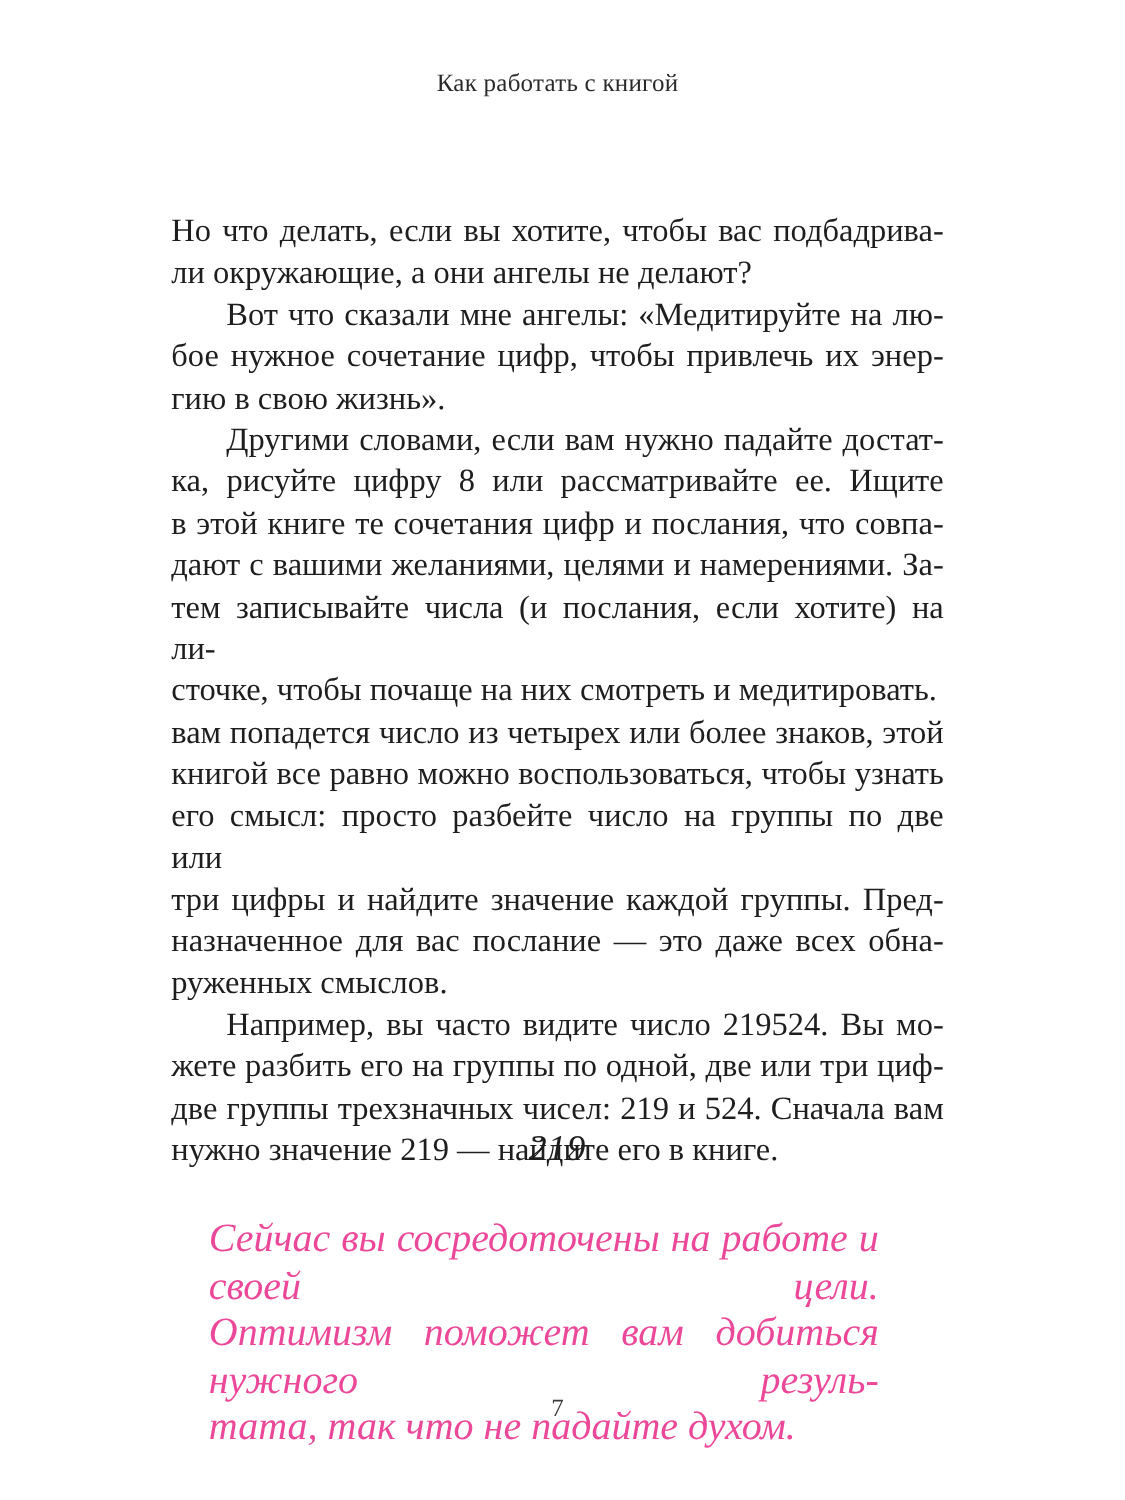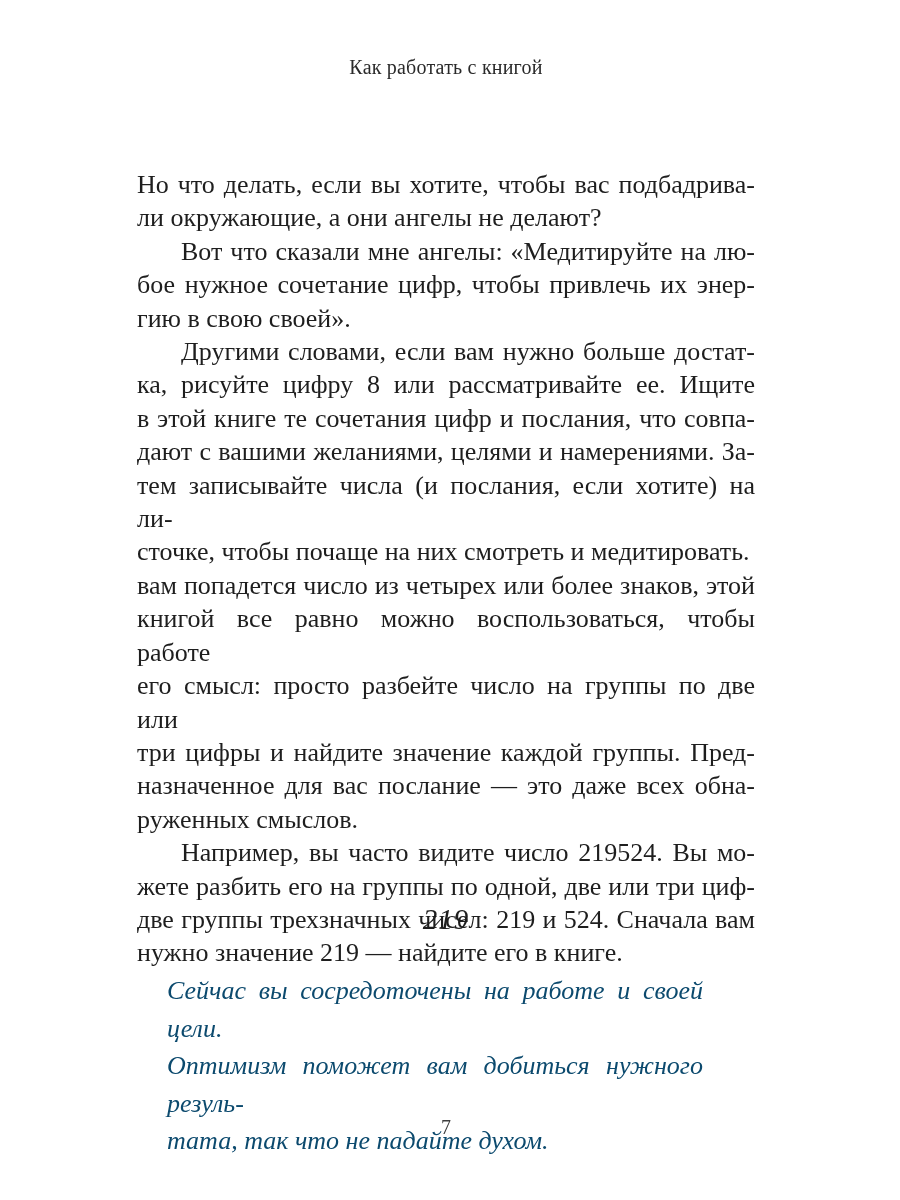--- a/index.html
+++ b/index.html
@@ -50,23 +50,23 @@
     text-align: center;
     font-style: italic;
     font-size: 29px;
     color: #1e1e1e;
     letter-spacing: 1px;
   }
   .quote {
     position: absolute;
     left: 167px; width: 536px; top: 972px;
     font-style: italic;
-    font-size: 26px;
+    font-size: 32px;
     line-height: 37.5px;
-    color: #0c4a6e;
+    color: #ec4899;
   }
   .page-number {
     position: absolute;
     left: 137px; width: 618px; top: 1116px;
     text-align: center;
     font-size: 20px;
     color: #3d3d3d;
   }
 </style>
 </head>
@@ -79,35 +79,35 @@
   <div class="body-text">
 
     <div class="para">
       <div class="line">Но что делать, если вы хотите, чтобы вас подбадрива-</div>
       <div class="line last">ли окружающие, а они ангелы не делают?</div>
     </div>
 
     <div class="para">
       <div class="line indent">Вот что сказали мне ангелы: «Медитируйте на лю-</div>
       <div class="line">бое нужное сочетание цифр, чтобы привлечь их энер-</div>
-      <div class="line last">гию в свою своей».</div>
+      <div class="line last">гию в свою жизнь».</div>
     </div>
 
     <div class="para">
-      <div class="line indent">Другими словами, если вам нужно больше достат-</div>
+      <div class="line indent">Другими словами, если вам нужно падайте достат-</div>
       <div class="line">ка, рисуйте цифру 8 или рассматривайте ее. Ищите</div>
       <div class="line">в этой книге те сочетания цифр и послания, что совпа-</div>
       <div class="line">дают с вашими желаниями, целями и намерениями. За-</div>
       <div class="line">тем записывайте числа (и послания, если хотите) на ли-</div>
       <div class="line last">сточке, чтобы почаще на них смотреть и медитировать.</div>
     </div>
 
     <div class="para">
       <div class="line">вам попадется число из четырех или более знаков, этой</div>
-      <div class="line">книгой все равно можно воспользоваться, чтобы работе</div>
+      <div class="line">книгой все равно можно воспользоваться, чтобы узнать</div>
       <div class="line">его смысл: просто разбейте число на группы по две или</div>
       <div class="line">три цифры и найдите значение каждой группы. Пред-</div>
       <div class="line">назначенное для вас послание — это даже всех обна-</div>
       <div class="line last">руженных смыслов.</div>
     </div>
 
     <div class="para">
       <div class="line indent">Например, вы часто видите число 219524. Вы мо-</div>
       <div class="line">жете разбить его на группы по одной, две или три циф-</div>
       <div class="line">две группы трехзначных чисел: 219 и 524. Сначала вам</div>

